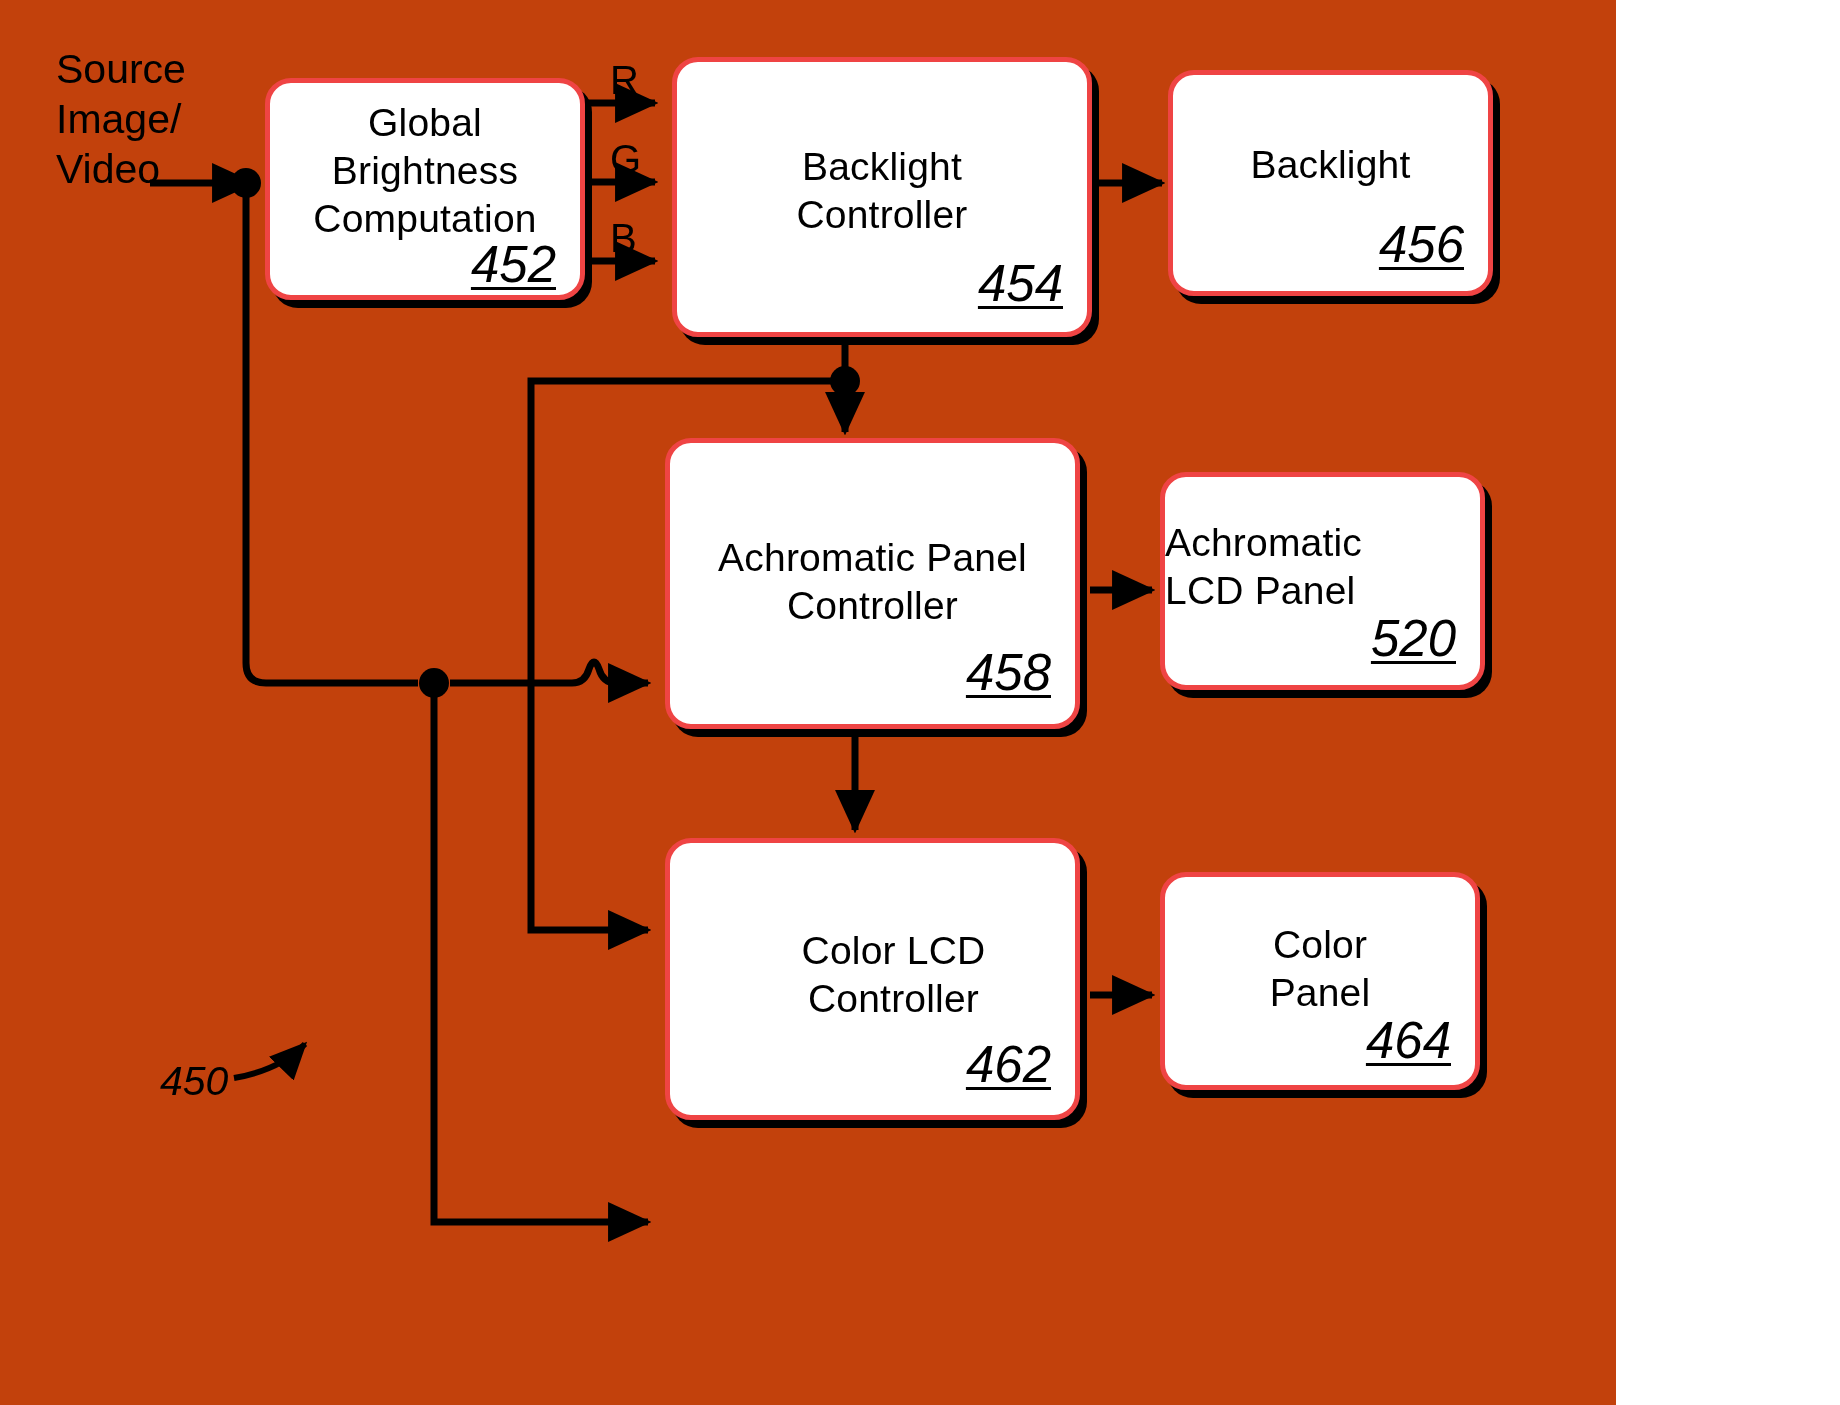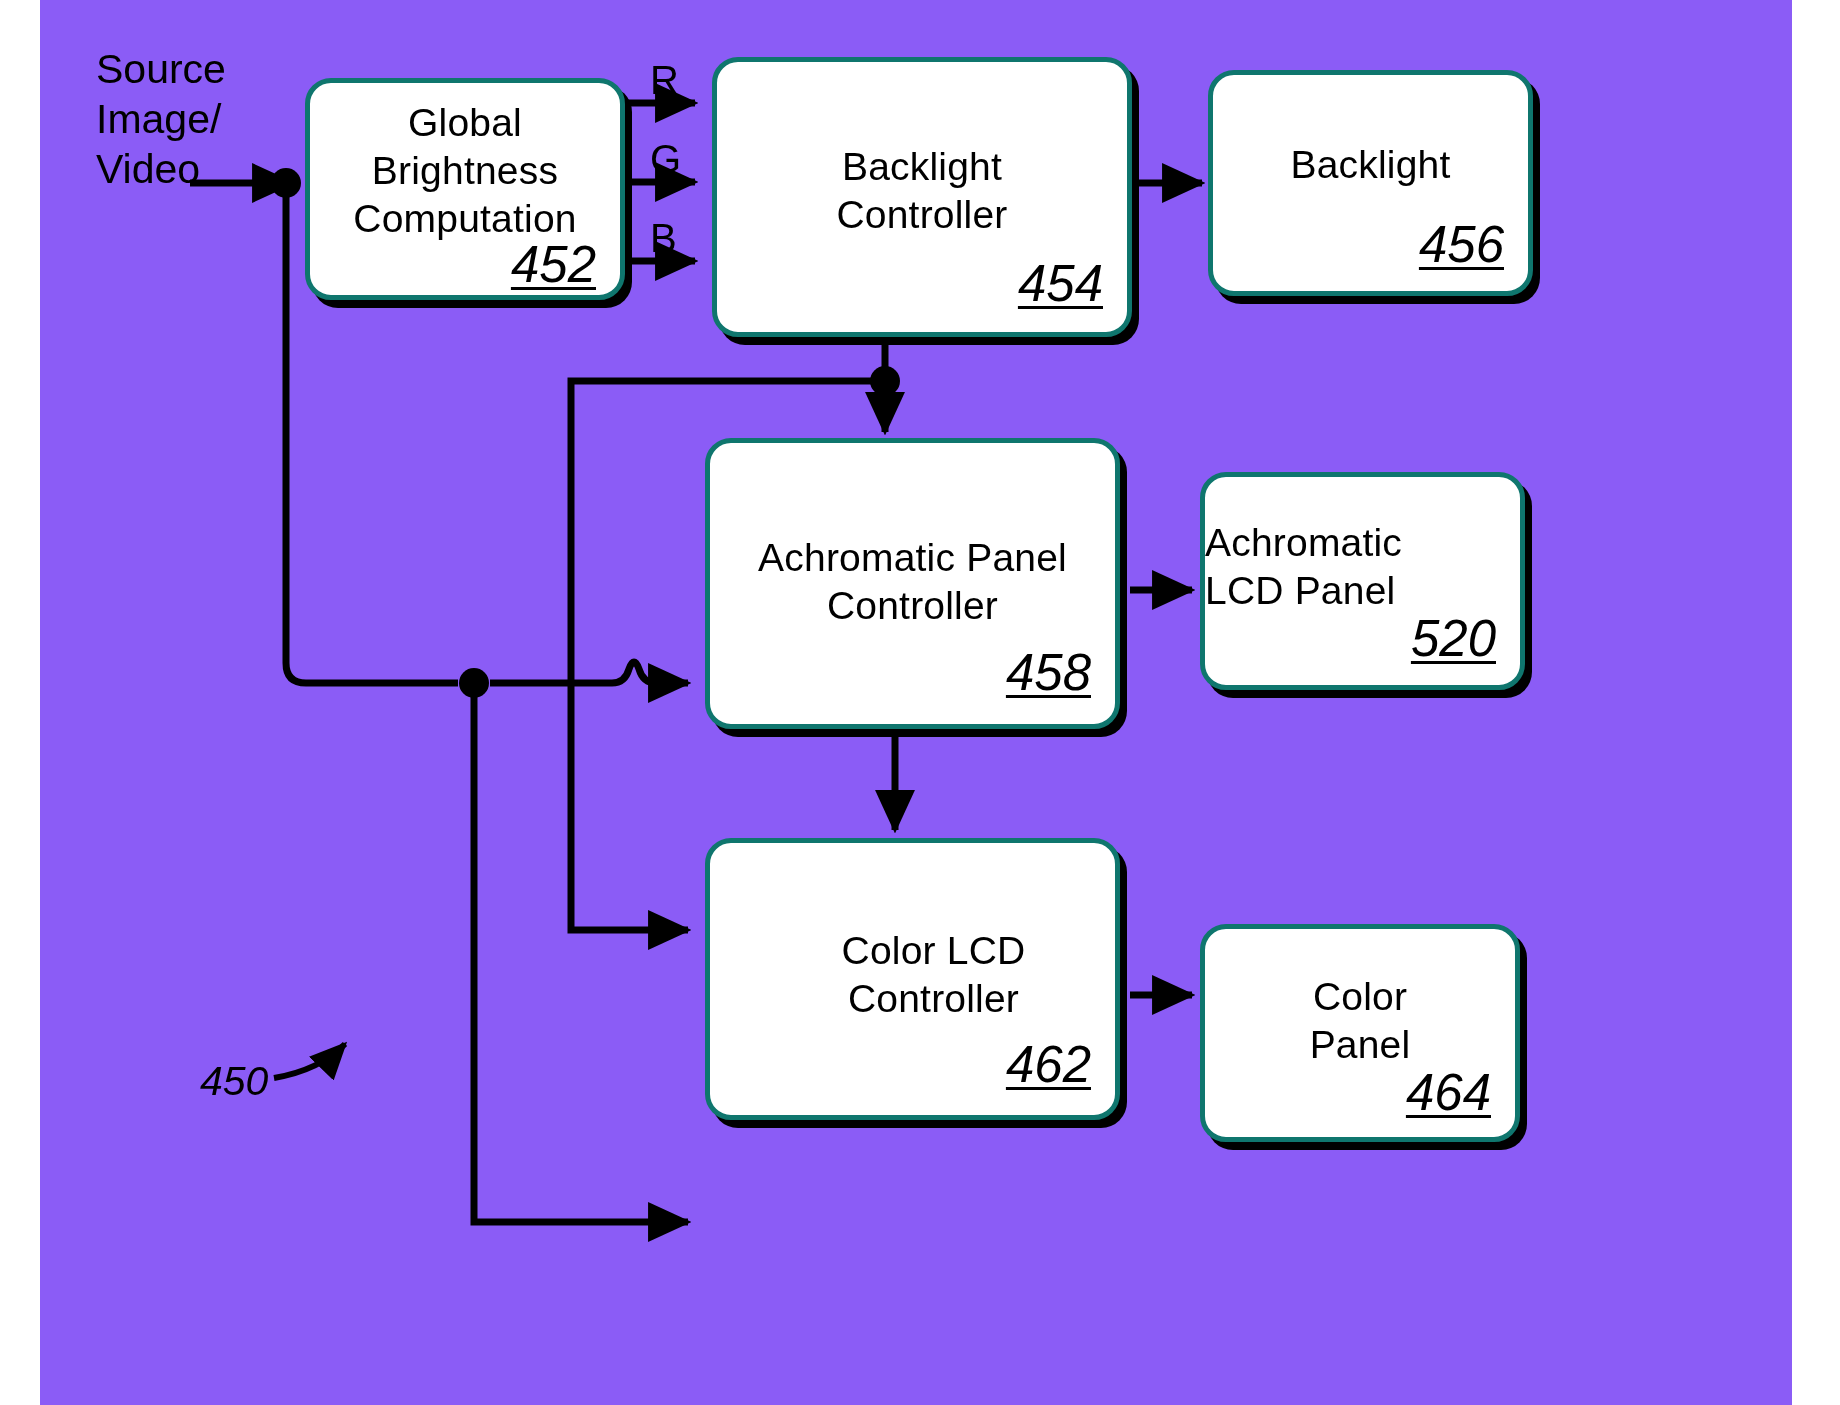--- a/index.html
+++ b/index.html
@@ -5,38 +5,37 @@
   html, body {
     margin: 0;
     padding: 0;
     background: #ffffff;
   }
   body {
     font-family: "Liberation Sans", sans-serif;
   }
   #figure {
     position: relative;
-    width: 1752px;
+    width: 1616px;
     height: 1405px;
-    background: #8b5cf6;
+    background: #c2410c;
     overflow: hidden;
-    margin-left: 40px;
   }
   #wires {
     position: absolute;
     left: 0;
     top: 0;
     width: 1840px;
     height: 1405px;
   }
   .node {
     position: absolute;
     box-sizing: border-box;
     background: #ffffff;
-    border: 5px solid #0f766e;
+    border: 5px solid #ef4444;
     border-radius: 26px;
     box-shadow: 7px 8px 0 0 #000000;
     z-index: 5;
   }
   .node-title {
     position: absolute;
     left: 0;
     right: 0;
     text-align: center;
     color: #000000;
@@ -167,19 +166,19 @@
 LCD Panel</div>
     <div class="node-ref" style="top:140px;">520</div>
   </div>
 
   <div class="node" style="left:665px; top:838px; width:415px; height:282px;">
     <div class="node-title" style="top:84px;padding-left:42px;">Color LCD
 Controller</div>
     <div class="node-ref" style="top:200px;">462</div>
   </div>
 
-  <div class="node" style="left:1160px; top:924px; width:320px; height:218px;">
+  <div class="node" style="left:1160px; top:872px; width:320px; height:218px;">
     <div class="node-title" style="top:44px;">Color
 Panel</div>
     <div class="node-ref" style="top:142px;">464</div>
   </div>
 
 </div>
 
 </body></html>

